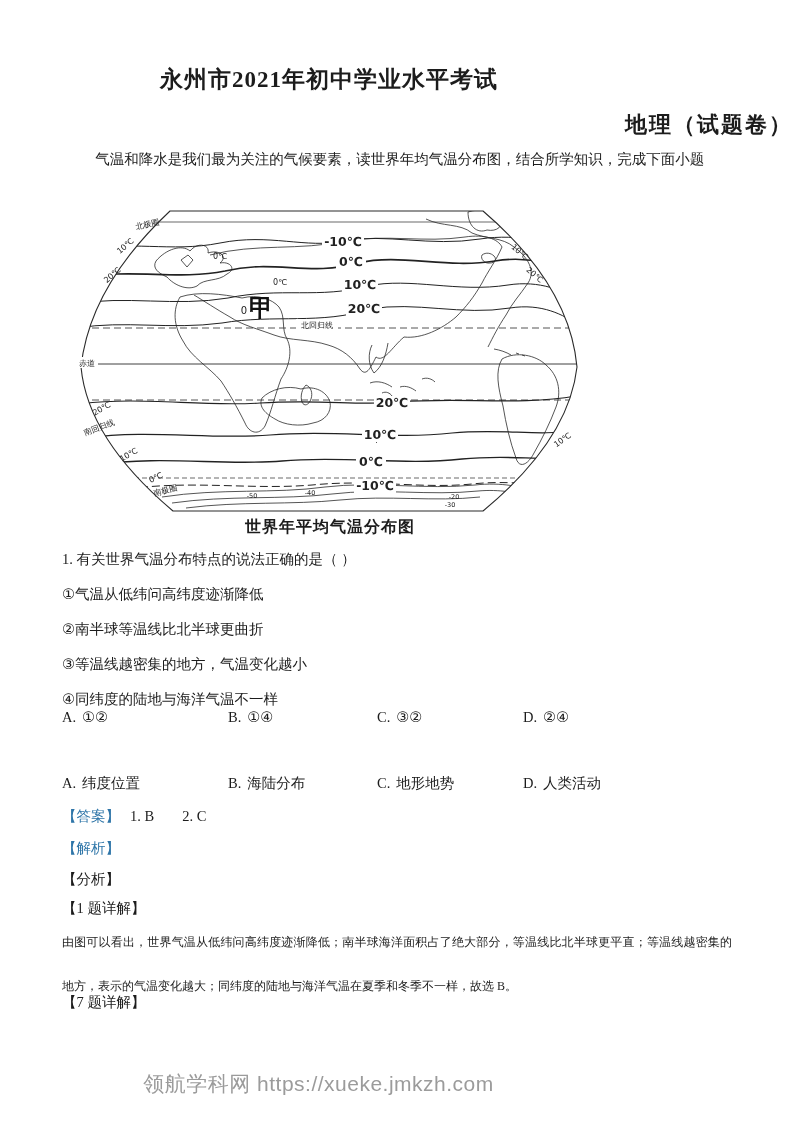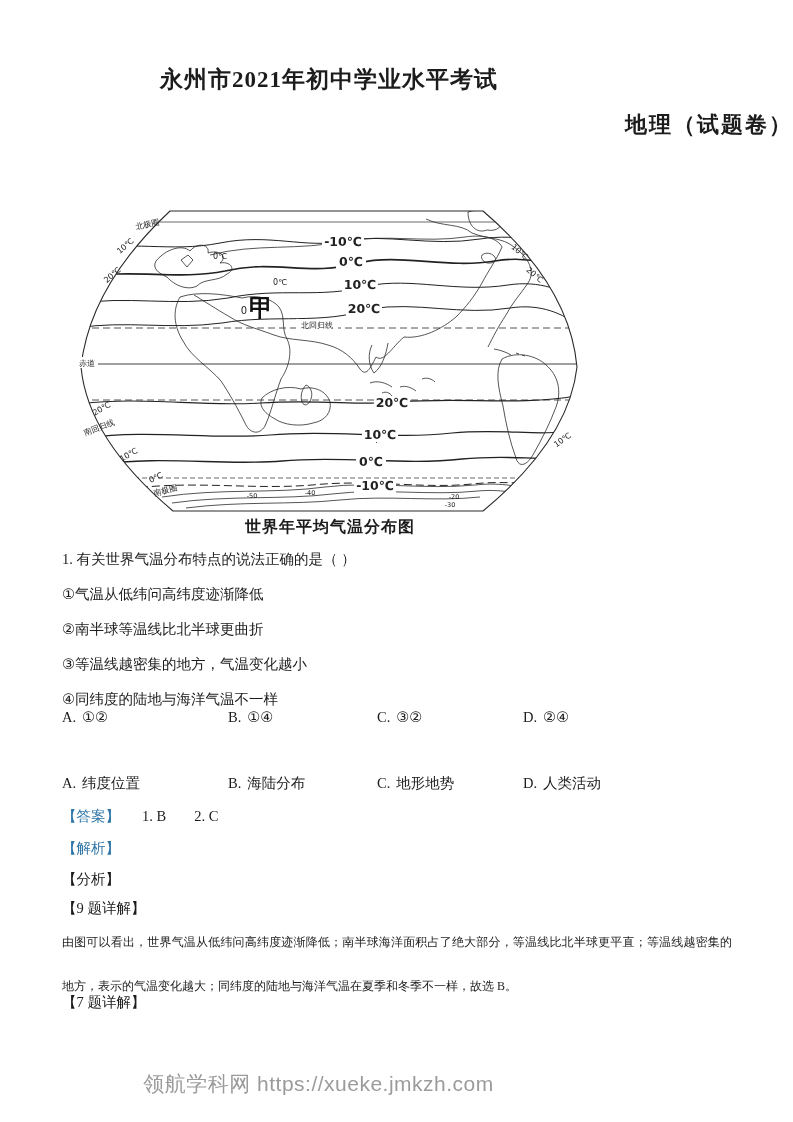--- a/index.html
+++ b/index.html
@@ -9,37 +9,38 @@
   .title{left:0;top:64px;width:658px;text-align:center;font-size:23px;font-weight:bold;letter-spacing:1px;}
   .subtitle{left:0;top:110px;width:793px;text-align:right;font-size:22px;font-weight:bold;letter-spacing:2px;}
   .intro{left:62px;top:149px;width:660px;font-size:14.5px;line-height:21px;text-indent:2.3em;}
   .figure{left:70px;top:197px;width:520px;height:320px;}
   .caption{left:70px;top:517px;width:520px;text-align:center;font-size:16px;font-weight:bold;letter-spacing:1px;}
   .qline{left:62px;font-size:14.5px;white-space:nowrap;}
   .optrow span.optlabel{margin-right:6px;}
   .opt{font-size:14.5px;white-space:nowrap;}
   .tag-blue{color:#2E75A8;}
   .ansline{left:62px;font-size:14.5px;}
-  .ans-item{margin-left:22px;}
+  .ans-item{margin-left:10px;}
   .ans-item + .ans-item{margin-left:28px;}
   .para{left:62px;width:670px;font-size:12px;line-height:44px;text-align:justify;}
   .footer{left:0;top:1070px;width:637px;text-align:center;font-size:21px;color:#9B9B9B;
           font-family:"Liberation Sans","DejaVu Sans",sans-serif;letter-spacing:0.5px;}
   svg text{font-family:"DejaVu Sans","Liberation Serif",serif;fill:#222;}
   .iso-label{font-size:12.5px;font-weight:600;}
   .small-label{font-size:8px;}
   .tiny-label{font-size:6.5px;}
 </style>
 </head>
 <body>
 
 <div class="page">
 
   <div class="abs title">永州市2021年初中学业水平考试</div>
   <div class="abs subtitle">地理（试题卷）</div>
+  <div class="abs intro">气温和降水是我们最为关注的气候要素，读世界年均气温分布图，结合所学知识，完成下面小题</div>
 
   <div class="abs figure">
     <svg width="520" height="320" viewBox="0 0 520 320">
       <defs>
         <clipPath id="mapClip">
           <path d="M100,14 L413,14 C468,61 502,114 507,170 C501,223 465,271 413,314 L103,314 C52,271 16,223 11,170 C17,114 50,61 100,14 Z"></path>
         </clipPath>
       </defs>
 
       <path d="M100,14 L413,14 C468,61 502,114 507,170 C501,223 465,271 413,314 L103,314 C52,271 16,223 11,170 C17,114 50,61 100,14 Z" fill="none" stroke="#2a2a2a" stroke-width="1.1"></path>
@@ -174,21 +175,21 @@
   </div>
   <div class="abs opt optrow" style="left:523px;top:774px;">
     <span class="optlabel">D.</span><span>人类活动</span>
   </div>
 
   <div class="abs ansline" style="top:807px;">
     <span class="tag-blue">【答案】</span><span class="ans-item">1. B</span><span class="ans-item">2. C</span>
   </div>
   <div class="abs ansline tag-blue" style="top:839px;">【解析】</div>
   <div class="abs ansline" style="top:870px;">【分析】</div>
-  <div class="abs ansline" style="top:899px;">【9 题详解】</div>
+  <div class="abs ansline" style="top:899px;">【1 题详解】</div>
   <div class="abs para" style="top:920px;">由图可以看出，世界气温从低纬问高纬度迹渐降低；南半球海洋面积占了绝大部分，等温线比北半球更平直；等温线越密集的地方，表示的气温变化越大；同纬度的陆地与海洋气温在夏季和冬季不一样，故选 B。</div>
   <div class="abs ansline" style="top:993px;">【7 题详解】</div>
 
   <div class="abs footer">
     <span>领航学科网 https://xueke.jmkzh.com</span>
   </div>
 
 </div>
 
 </body></html>

